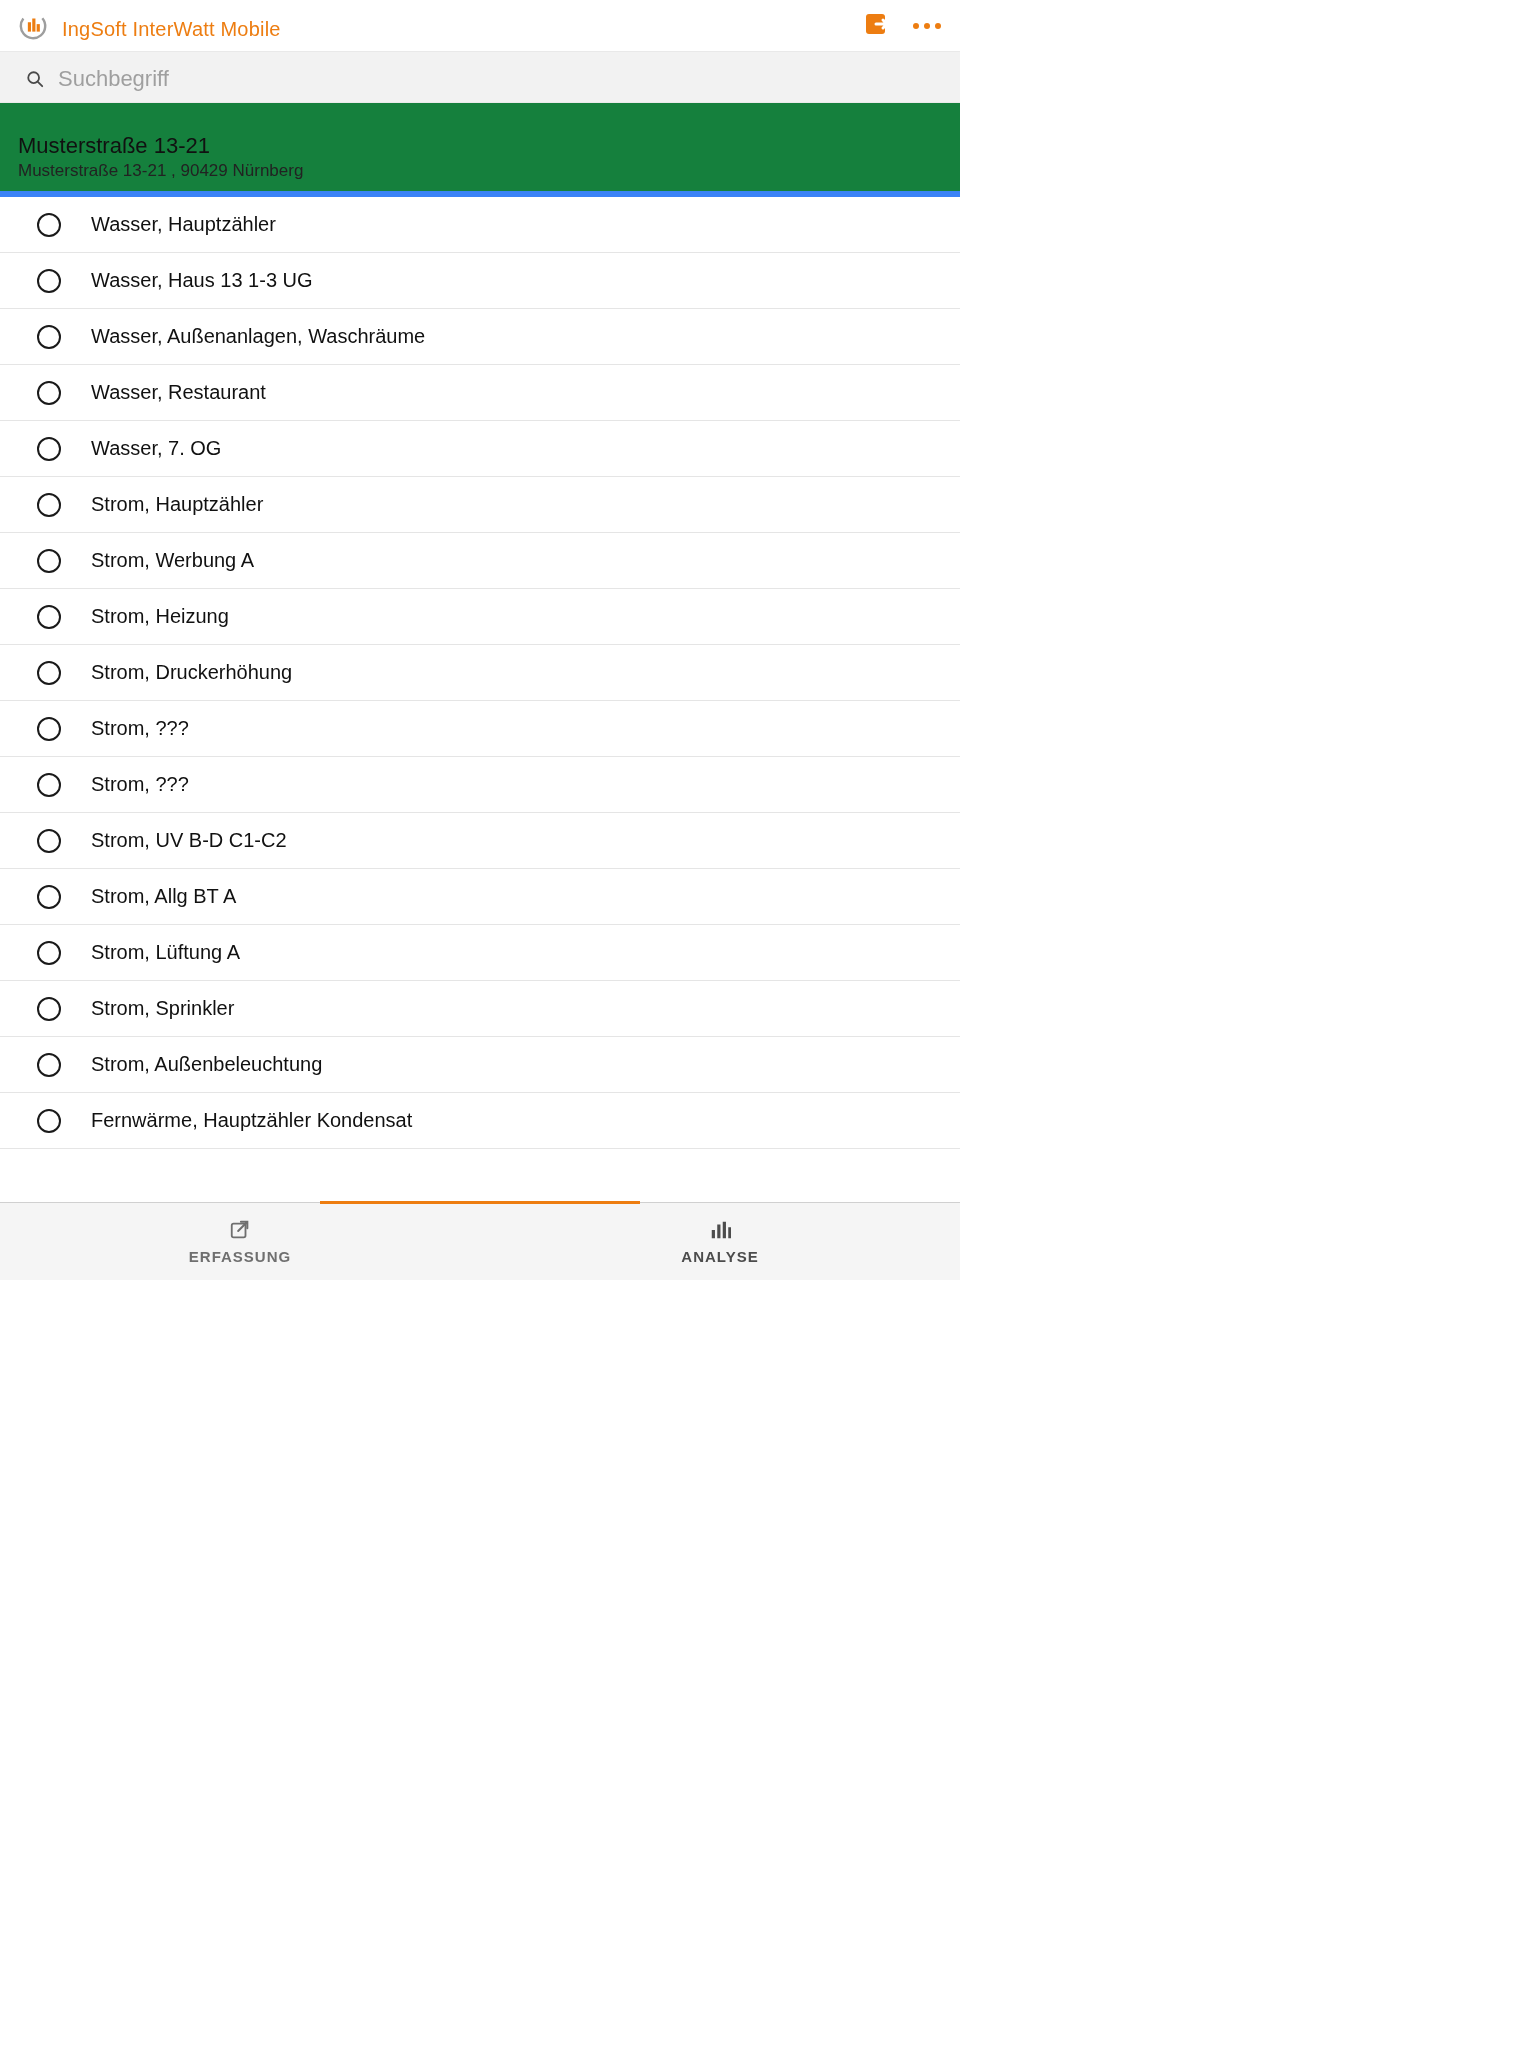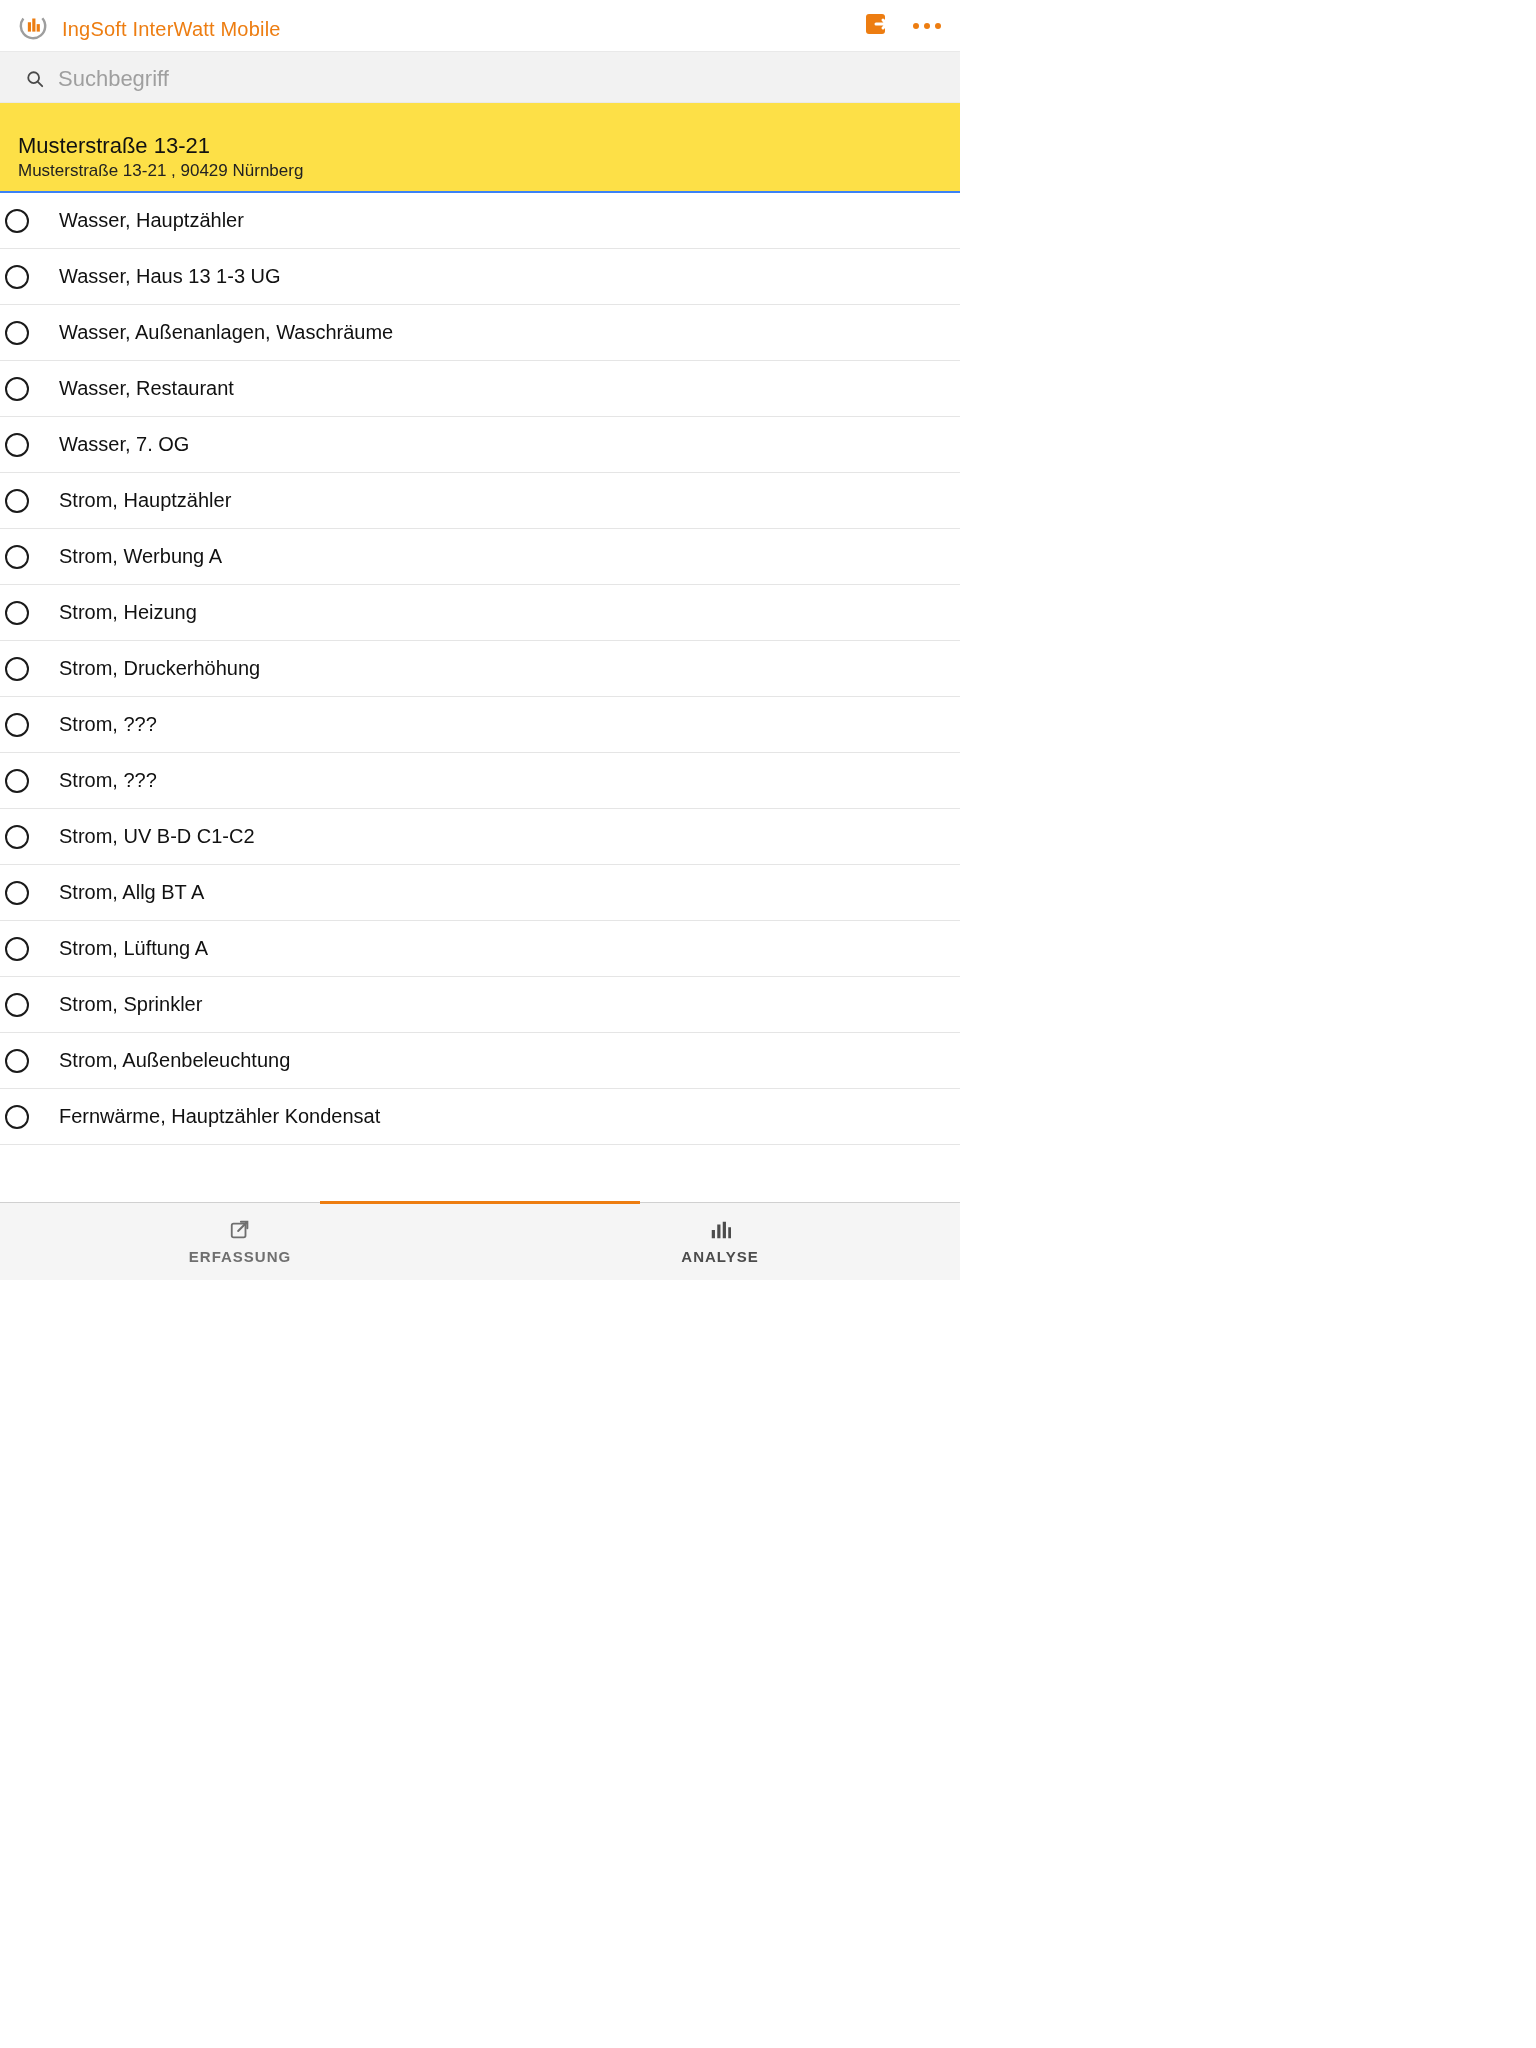--- a/index.html
+++ b/index.html
@@ -55,33 +55,33 @@
   }
   .search-icon { width: 18px; height: 18px; flex: 0 0 auto; color: #4a4a4a; }
   .search-input {
     border: none; outline: none; background: transparent;
     font-size: 22px; color: #333; width: 100%;
   }
   .search-input::placeholder { color: #9f9f9f; }
 
   
   .location-block {
-    background: #fde047;
+    background: #15803d;
     padding: 30px 16px 10px 18px;
-    border-bottom: 2px solid #3b82f6;
+    border-bottom: 6px solid #3b82f6;
   }
   .location-title { font-size: 22px; font-weight: 400; color: #111; }
   .location-sub   { font-size: 17px; color: #222; margin-top: 2px; }
 
   
   .list { flex: 1; overflow: hidden; background: #fff; }
   .row {
     display: flex; align-items: center;
     height: 56px;
-    padding-left: 5px;
+    padding-left: 37px;
     border-bottom: 1px solid #e5e5e5;
     position: relative;
   }
   .row::after {
     content: "";
     position: absolute;
     left: 74px; right: 0; bottom: -1px;
     height: 1px;
   }
   .row .circle {

